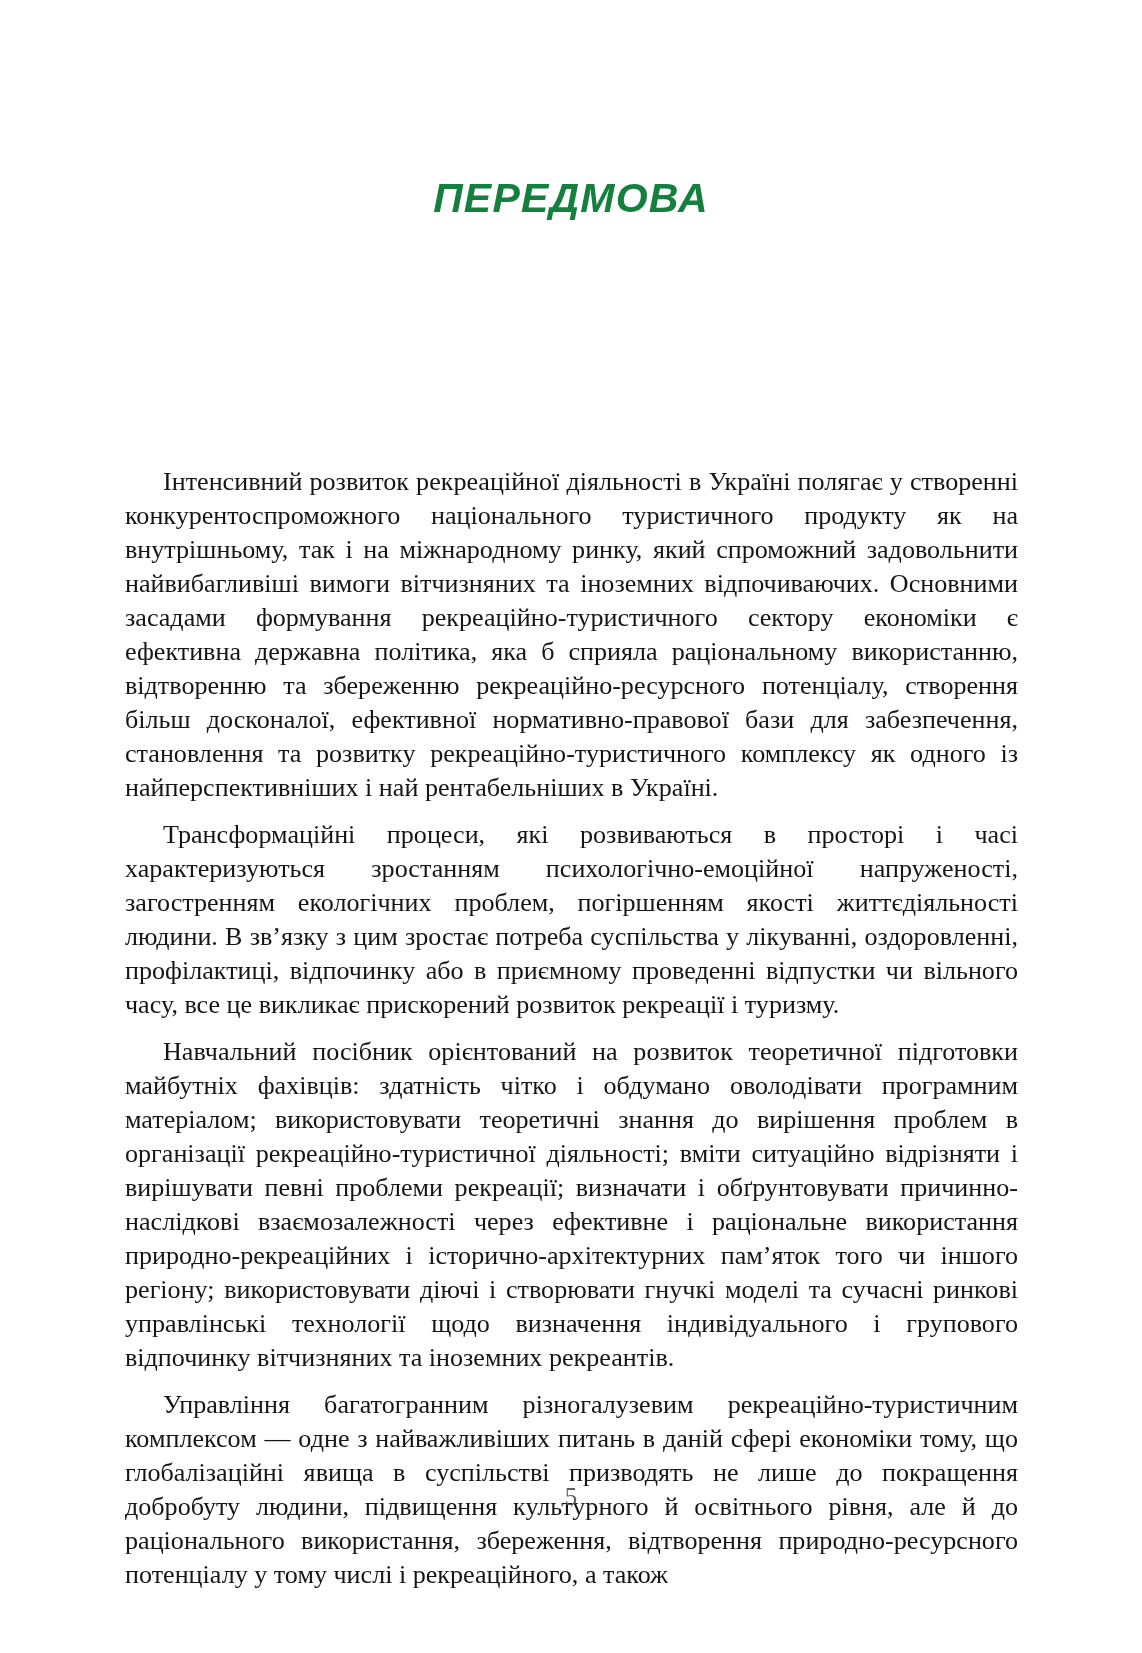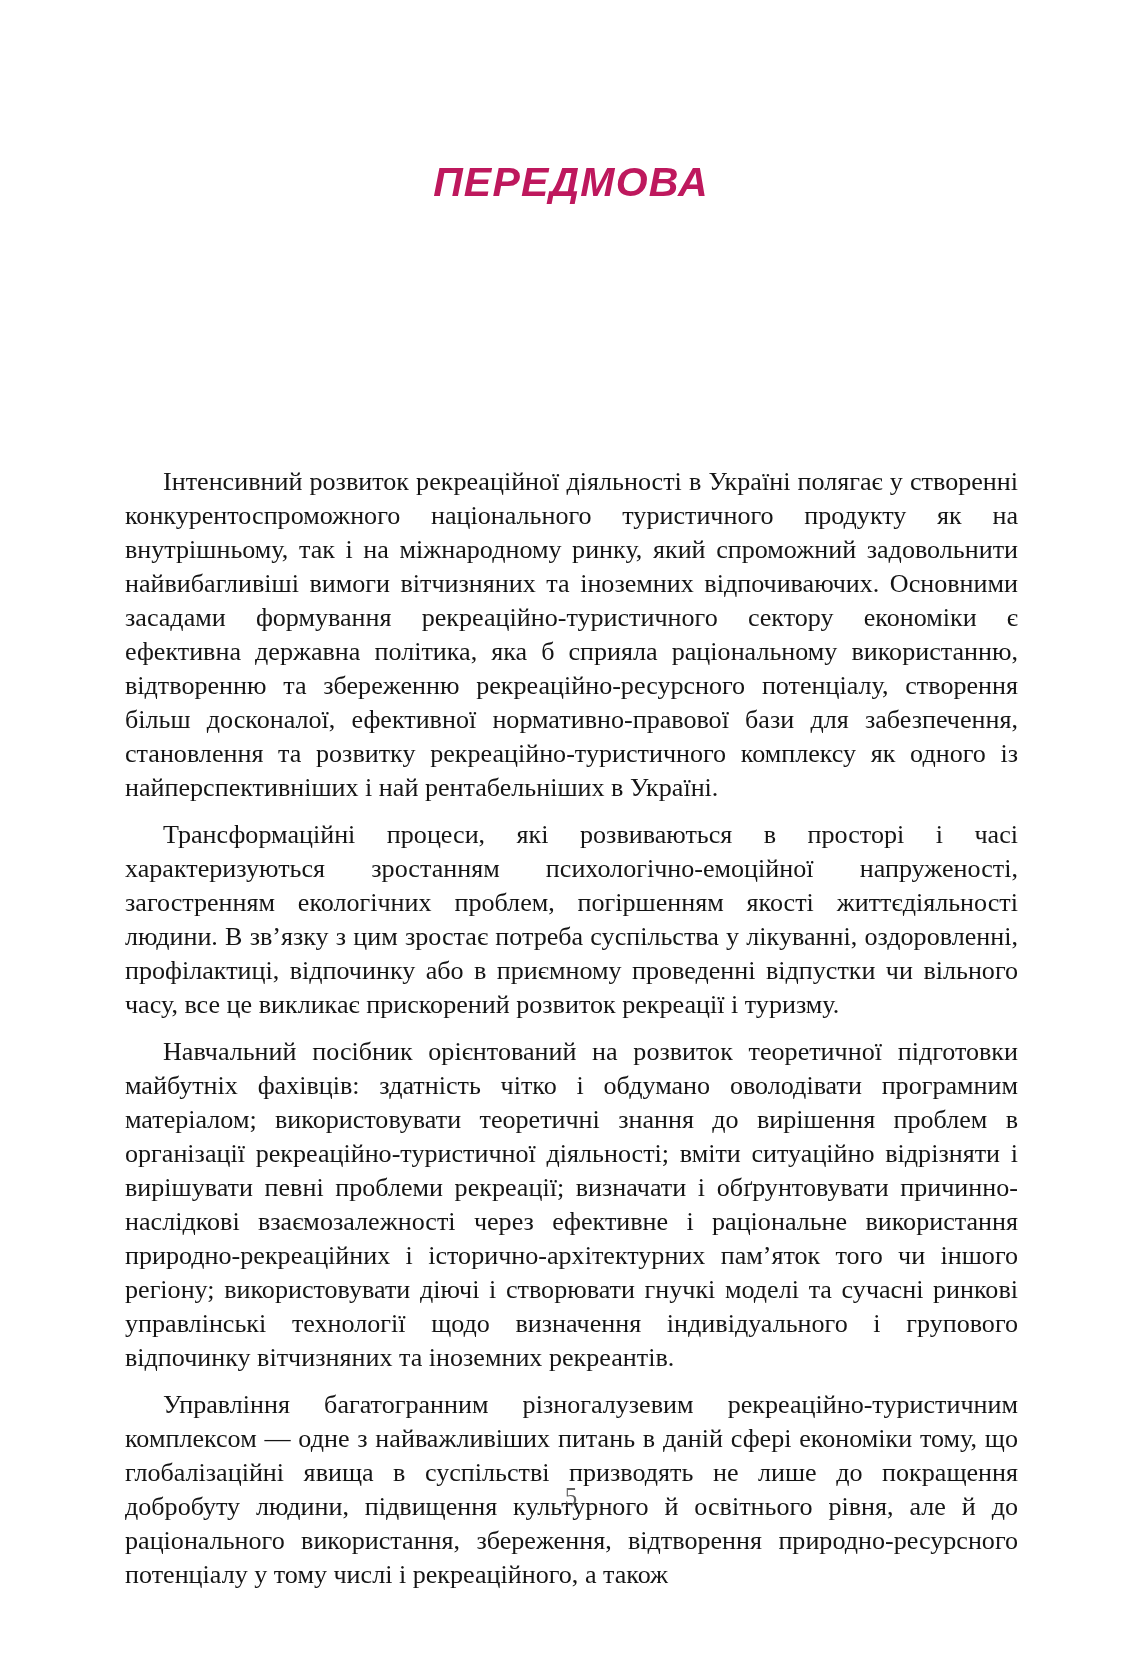--- a/index.html
+++ b/index.html
@@ -16,30 +16,30 @@
     margin: 0 auto;
     background: #ffffff;
     overflow: hidden;
     font-family: "Liberation Serif", "DejaVu Serif", serif;
     color: #141414;
   }
 
   
   .page-heading {
     position: absolute;
-    top: 132px;
+    top: 148px;
     left: 0;
     width: 1142px;
     text-align: center;
     font-family: "Liberation Sans", "DejaVu Sans", sans-serif;
     font-weight: bold;
     font-style: italic;
     font-size: 41px;
     letter-spacing: 1.2px;
-    color: #be185d;
+    color: #15803d;
     white-space: nowrap;
   }
 
   
   .body-column {
     position: absolute;
     top: 452px;
     left: 112px;
     width: 919px;
   }

